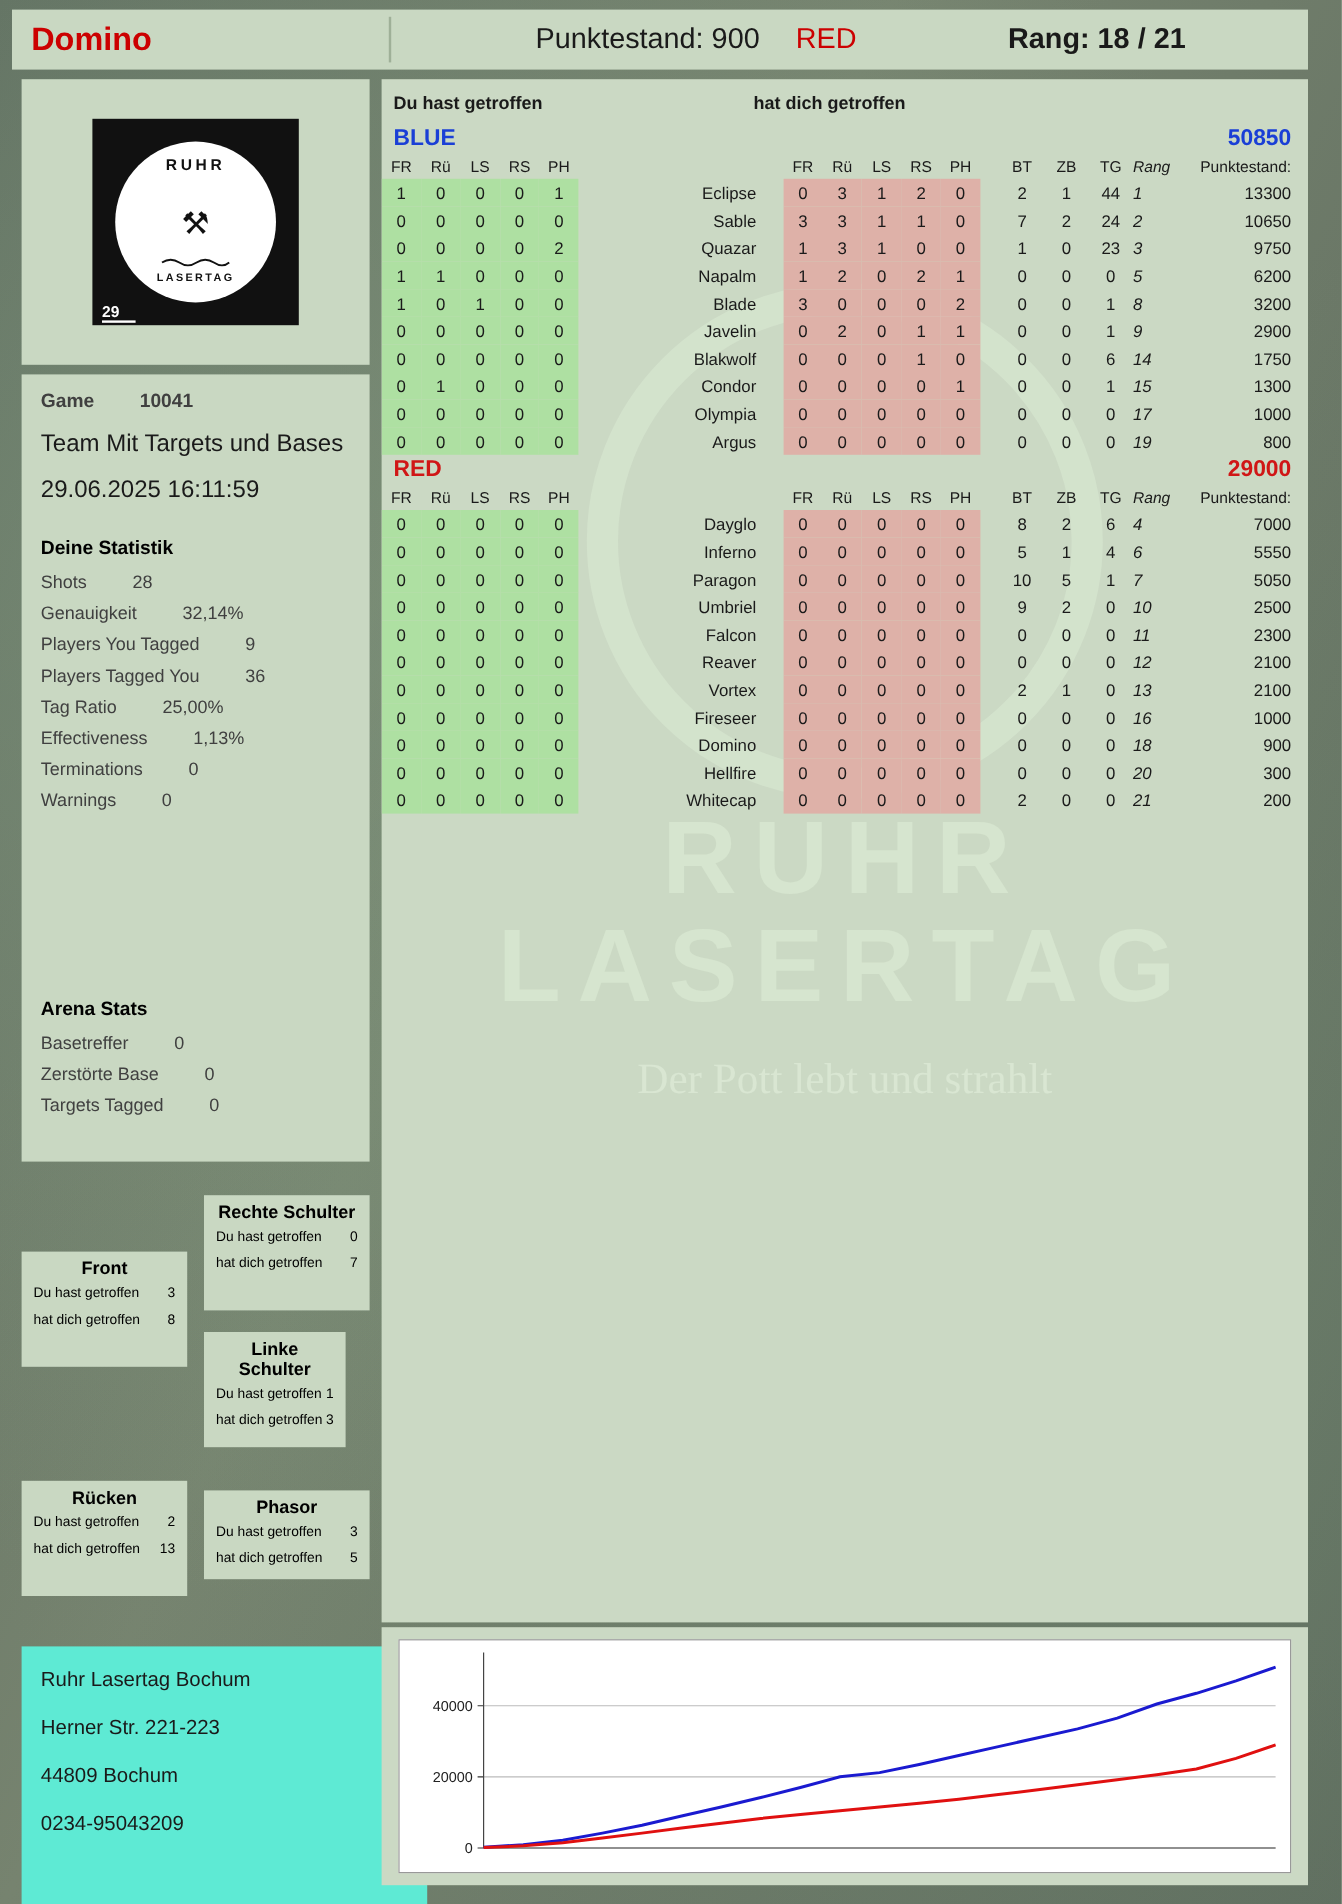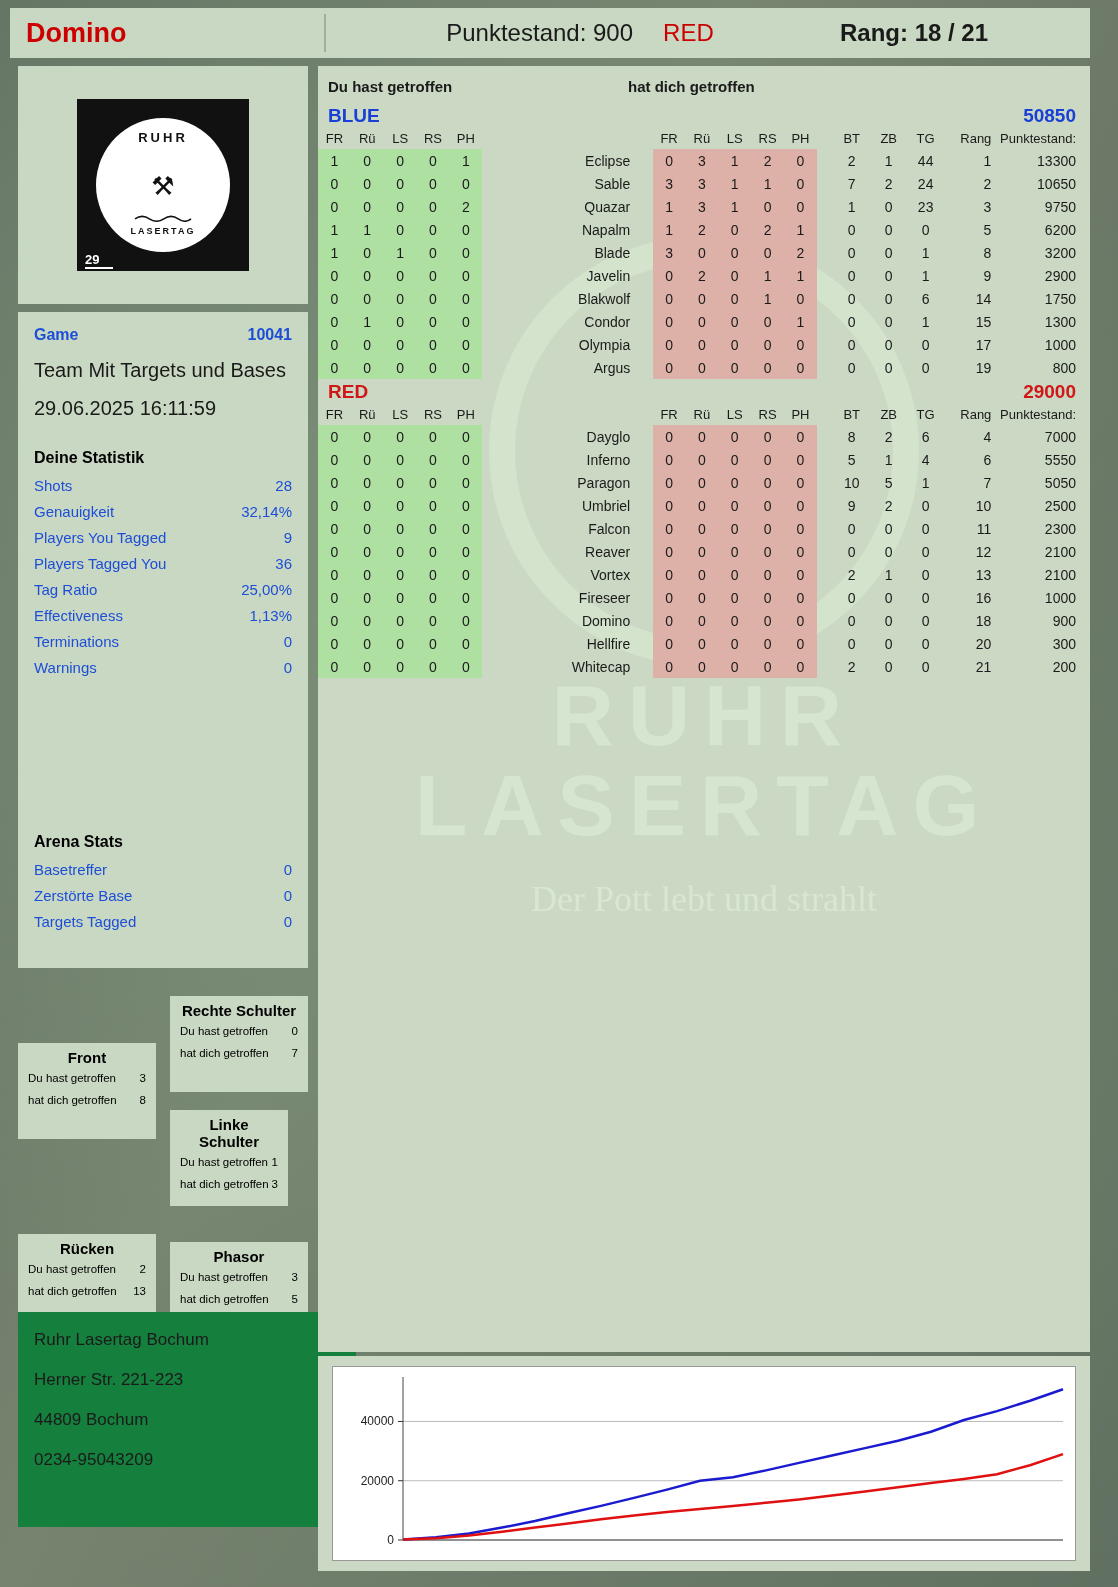--- a/index.html
+++ b/index.html
@@ -67,41 +67,41 @@
     position:absolute; left:8px; bottom:4px; color:#fff; font-size:13px; font-weight:bold;
   }
   .logo-num-line{
     position:absolute; left:8px; bottom:2px; width:28px; height:2px; background:#fff;
   }
 
   #stats-panel{
     position:absolute; left:18px; top:312px; width:290px; height:656px;
     background:#c9d8c2; padding:14px 16px 0 16px;
   }
-  .srow{ display:flex; justify-content:space-between; font-size:15px; color:#1d4ed8; margin-bottom:9px;}
+  .srow{ display:flex; font-size:15px; color:#404040; margin-bottom:9px;gap:38px;}
   .srow.head{ font-weight:bold; font-size:16px; }
   .sline{ font-size:20px; color:#1a1a1a; margin-bottom:9px;margin-top:15px;}
   .sec-space{ height:14px; }
   .sec-title{ font-weight:bold; font-size:16px; margin:6px 0 10px 0;}
 
   
   .bp{
     position:absolute; background:#c9d8c2; padding:6px 10px;
   }
   .bp .bp-title{ font-size:15px; font-weight:bold; text-align:center; margin-bottom:6px;}
   .bp .bp-row{ display:flex; justify-content:space-between; font-size:11.5px; margin-bottom:10px;}
   #bp-rs{ left:170px; top:976px; width:138px; height:96px;margin-top:20px;}
   #bp-front{ left:18px; top:1043px; width:138px; height:96px;}
   #bp-ls{ left:170px; top:1110px; width:118px; height:96px;}
   #bp-back{ left:18px; top:1234px; width:138px; height:96px;}
   #bp-phasor{ left:170px; top:1242px; width:138px; height:74px;}
 
   #address-panel{
-    position:absolute; left:18px; top:1312px; width:338px; height:215px;
-    background:#15803d; padding:18px 16px;
+    position:absolute; left:18px; top:1372px; width:338px; height:215px;
+    background:#5eead4; padding:18px 16px;
   }
   #address-panel div{ font-size:17px; color:#1a1a1a; margin-bottom:20px;}
 
   
   #main-panel{
     position:absolute; left:318px; top:66px; width:772px; height:1286px;
     background:#cbd9c4; overflow:hidden;
   }
   .watermark{
     position:absolute; left:0; top:0; width:100%; height:100%;
@@ -146,21 +146,21 @@
     position:relative; z-index:2;
     border-collapse:collapse; width:772px; font-size:14px; color:#1a1a1a;
   }
   table.scores th{ font-weight:normal; font-size:13px; padding:2px 0 3px 0;}
   table.scores td{ padding:1px 0; height:23px;}
   .c-num{ width:32px; text-align:center;}
   .c-gap{ width:40px;}
   .c-name{ width:110px; text-align:right; padding-right:6px !important;}
   .c-gap2{ width:16px;}
   .c-bt{ width:36px; text-align:center;}
-  .c-rank{ width:46px; text-align:right;}
+  .c-rank{ width:46px; text-align:left;font-style:italic;}
   .c-score{ width:96px; text-align:right; padding-right:14px !important;}
   .hit-g{ background:#aee0a2; }
   .hit-r{ background:#deb1a8; }
   thead th.c-name{ }
 
   
   #chart-panel{
     position:absolute; left:318px; top:1356px; width:772px; height:215px;
     background:#cbd9c4; padding:10px 14px;
   }

